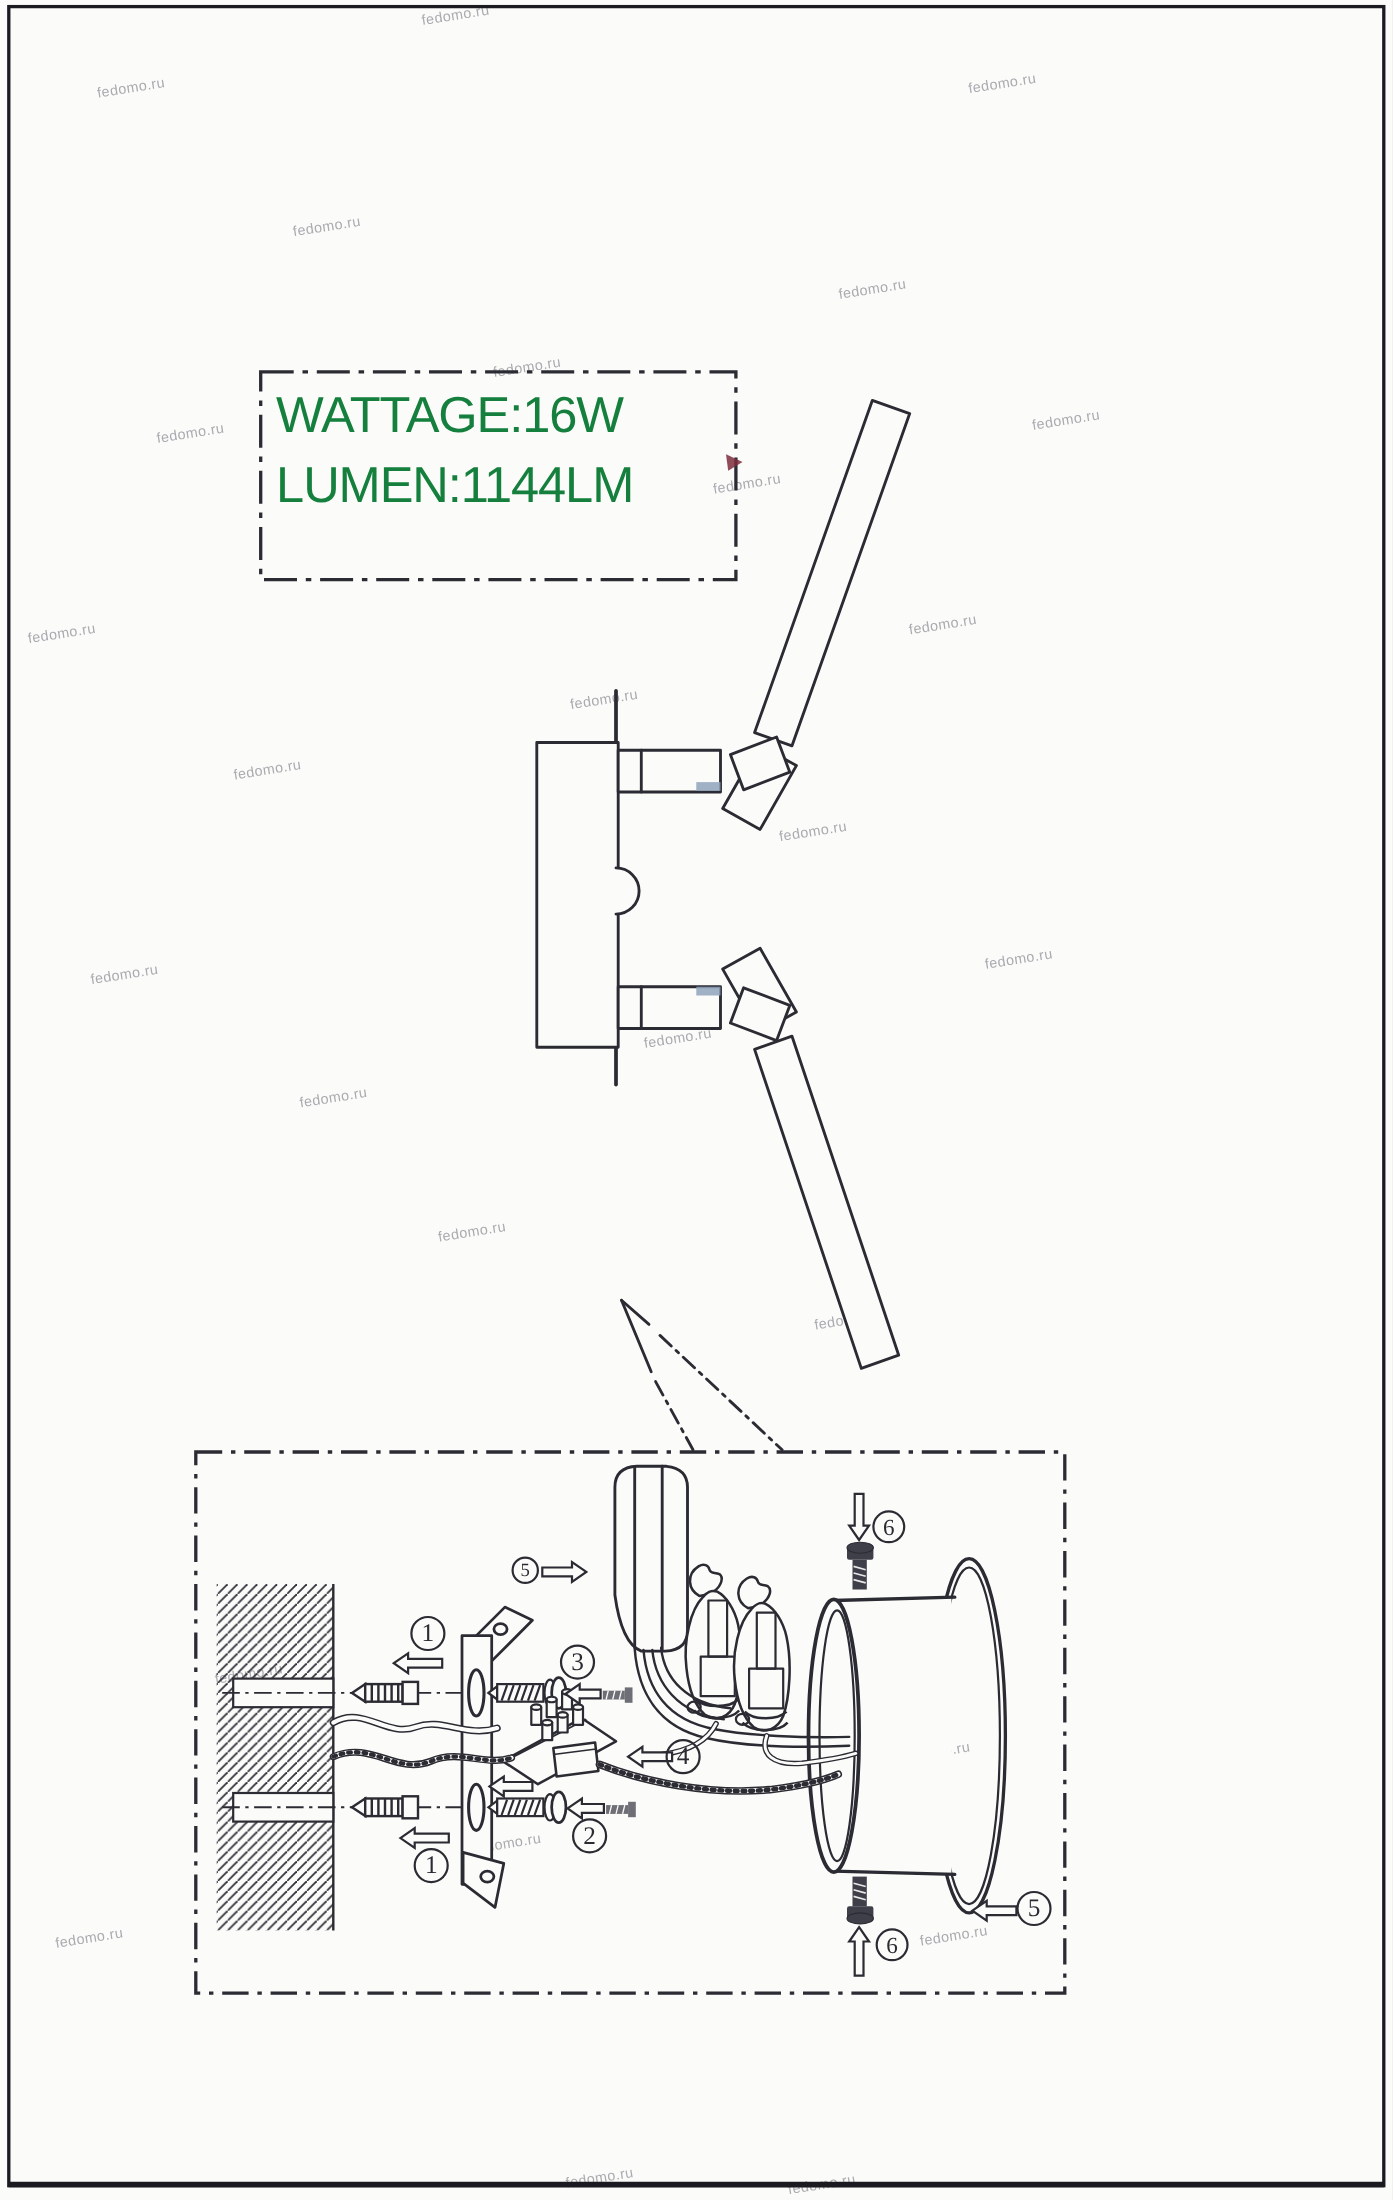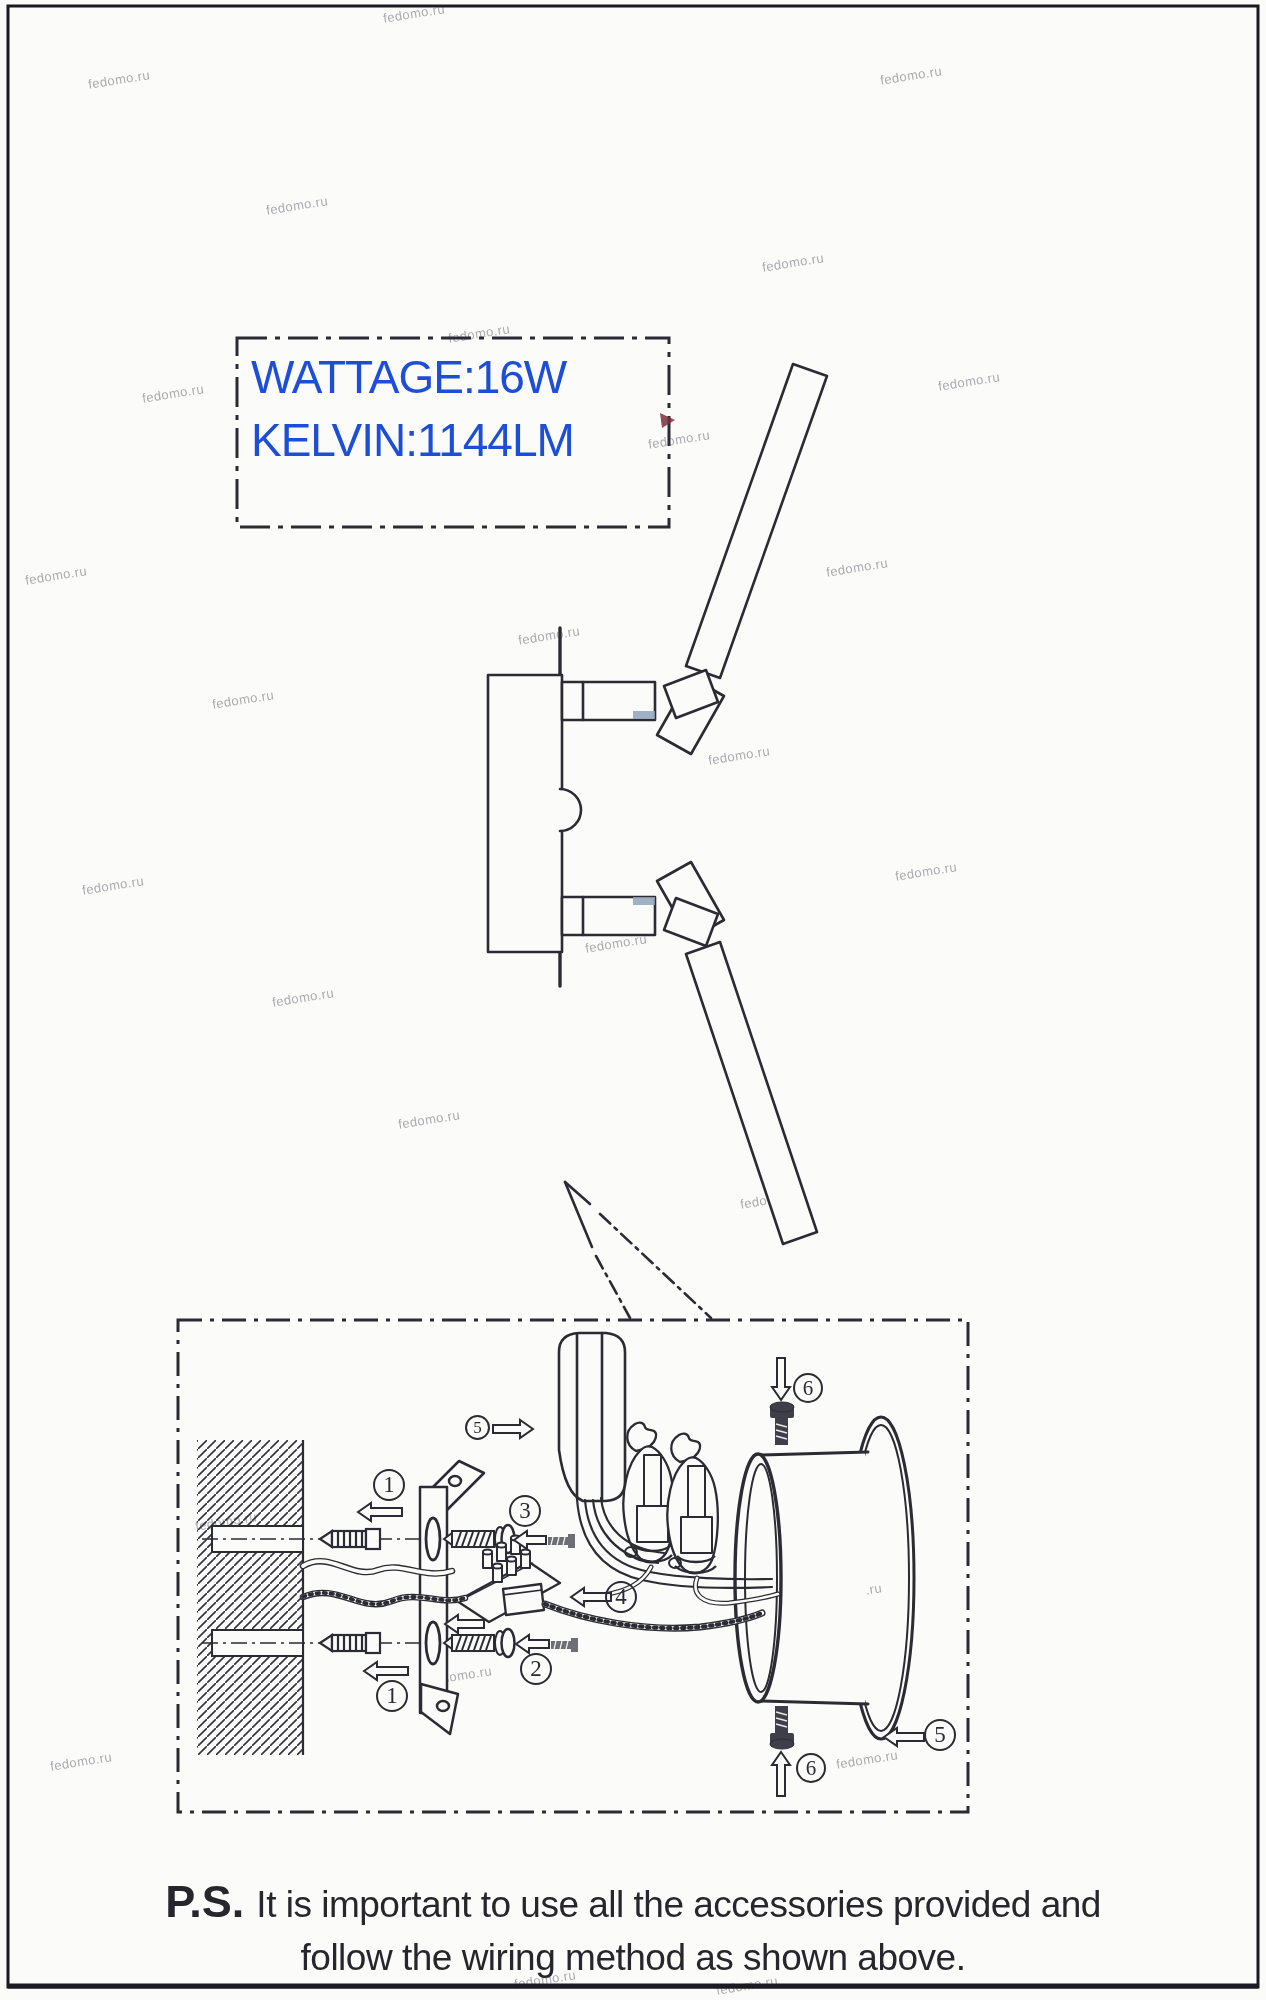--- a/index.html
+++ b/index.html
@@ -10,21 +10,21 @@
   }
   .wm{
     position:absolute;font-size:13px;color:#9c9ca4;opacity:.85;
     transform:rotate(-9deg);letter-spacing:.4px;white-space:nowrap;
     font-family:"Liberation Sans",sans-serif;pointer-events:none;
   }
   #svgart{position:absolute;left:0;top:0;}
   .spec-text{
     position:absolute;left:251px;top:346px;width:410px;
     font-size:46px;line-height:63px;letter-spacing:-1px;
-    color:#1d4ed8;white-space:nowrap;
+    color:#15803d;white-space:nowrap;
   }
   .callout{
     position:absolute;width:32px;height:32px;border:2.5px solid #2b2b33;
     border-radius:50%;display:flex;align-items:center;justify-content:center;
     font-family:"Liberation Serif",serif;font-size:23px;color:#2b2b33;
     background:transparent;box-sizing:border-box;
   }
   .callout.small{width:25px;height:25px;font-size:17px;border-width:2px;}
   .footnote{
     position:absolute;left:40px;top:1876px;width:1186px;text-align:center;
@@ -298,33 +298,27 @@
       <polygon points="571,1597 584,1588 584,1593 611,1593 611,1601 584,1601 584,1606"></polygon>
       <polygon points="533,1429 520,1420 520,1425 493,1425 493,1433 520,1433 520,1438"></polygon>
       <polygon points="884,1737 897,1728 897,1733 924,1733 924,1741 897,1741 897,1746"></polygon>
       <polygon points="781,1400 772,1387 777,1387 777,1358 785,1358 785,1387 790,1387"></polygon>
       <polygon points="781,1752 790,1765 785,1765 785,1796 777,1796 777,1765 772,1765"></polygon>
     </g>
   </svg>
 
   <div class="spec-text">
     <div>WATTAGE:16W</div>
-    <div>KELVIN:1144LM</div>
+    <div>LUMEN:1144LM</div>
   </div>
 
   <div class="callout" style="left:373px;top:1469px">1</div>
   <div class="callout" style="left:376px;top:1680px">1</div>
   <div class="callout" style="left:520px;top:1653px">2</div>
   <div class="callout" style="left:509px;top:1495px">3</div>
   <div class="callout" style="left:605px;top:1581px">4</div>
   <div class="callout small" style="left:465px;top:1415px">5</div>
   <div class="callout" style="left:924px;top:1719px">5</div>
   <div class="callout" style="left:793px;top:1373px;width:30px;height:30px;font-size:21px">6</div>
   <div class="callout" style="left:796px;top:1753px;width:30px;height:30px;font-size:21px">6</div>
 
-  <div class="footnote">
-    <div class="l1">
-      <span class="ps">P.S.</span><span>It is important to use all the accessories provided and</span>
-    </div>
-    <div class="l2">follow the wiring method as shown above.</div>
-  </div>
 
 </div>
 
 </body></html>

